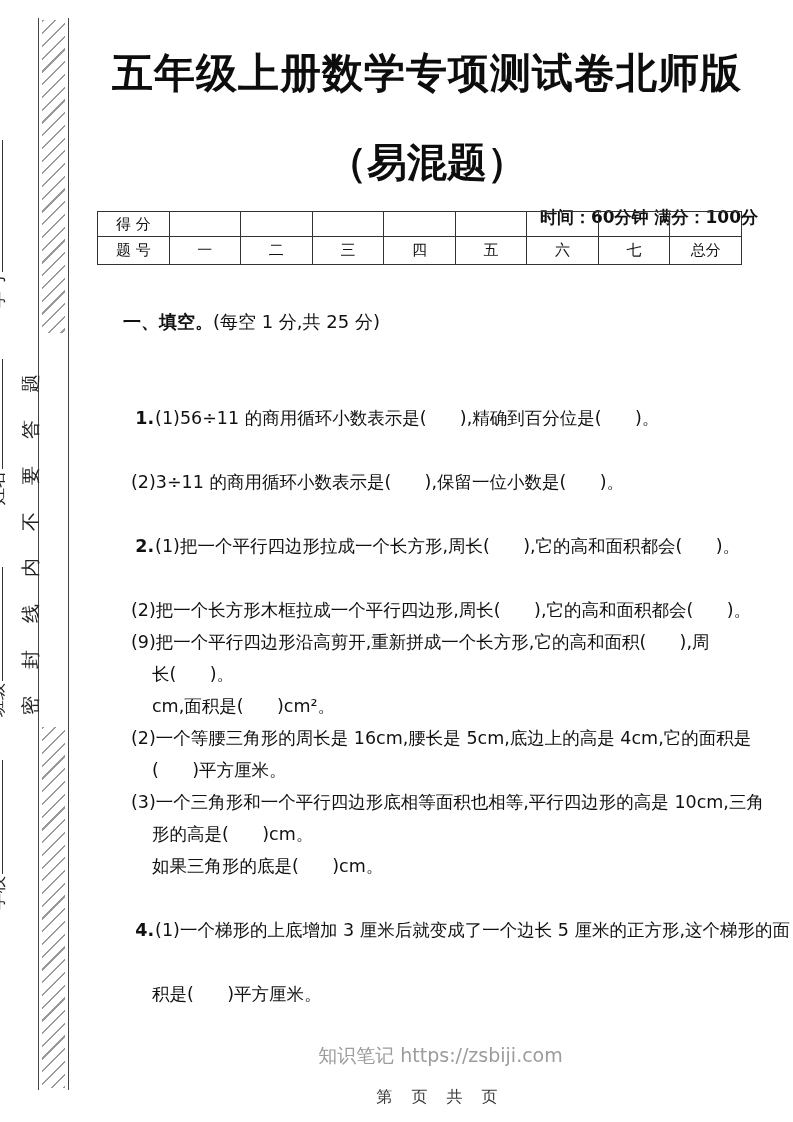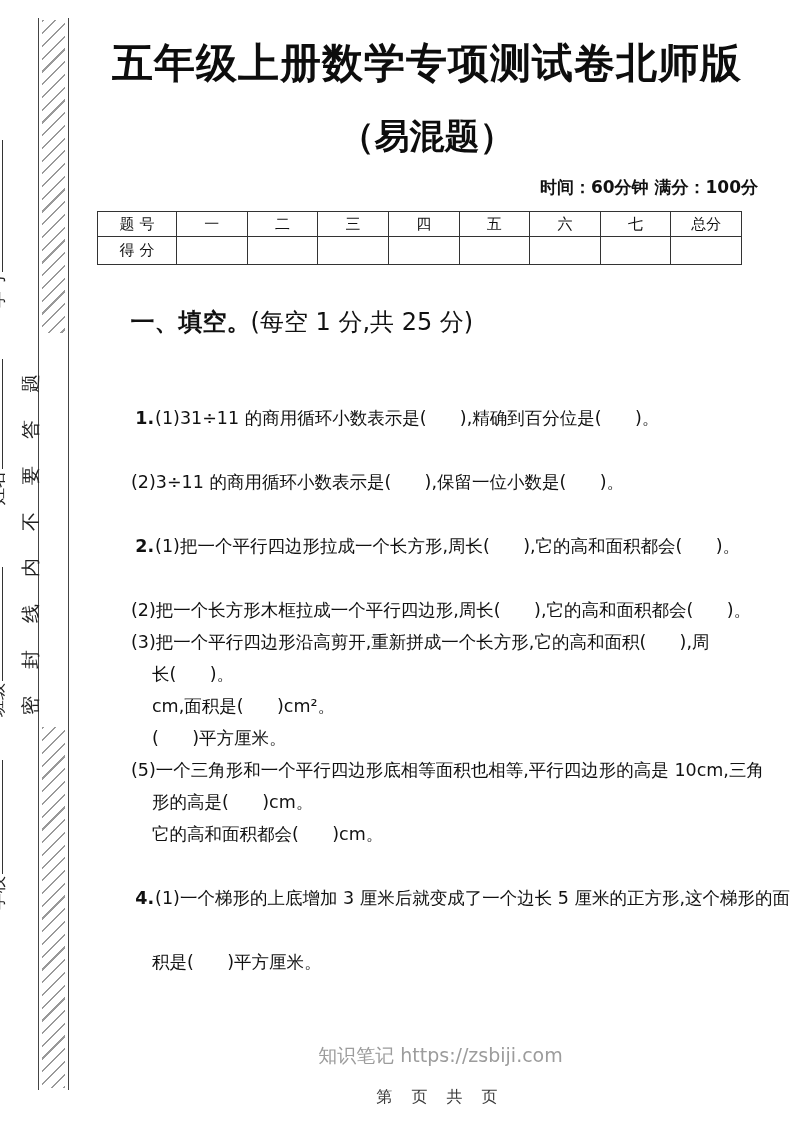--- a/index.html
+++ b/index.html
@@ -53,26 +53,26 @@
   .seal-text {
     position: absolute; left: 43px; top: 689px;
     width: 376px; height: 26px; line-height: 26px;
     transform: rotate(-90deg);
     transform-origin: 0 100%;
     white-space: nowrap;
     font-size: 19px; letter-spacing: 27px; color: #222;
   }
 
   
-  .main-header { position: absolute; left: 96px; top: 0; width: 662px; text-align: center; }
+  .main-header { position: absolute; left: 96px; top: 10px; width: 662px; text-align: center; }
   .page-title {
     margin-top: 36px;
     font-size: 41px; font-weight: 900; letter-spacing: 1px; color: #0d0d0d;
   }
-  .page-subtitle { margin-top: 22px; font-size: 35px; font-weight: 900; color: #0d0d0d; }
+  .page-subtitle { margin-top: 34px; font-size: 40px; font-weight: 900; color: #0d0d0d; }
   .meta-line {
     margin-top: 16px; 
     text-align: right;
     font-size: 17px; font-weight: 700; color: #111;
   }
 
   
   .score-table {
     position: absolute; left: 97px; top: 211px;
     width: 645px;
@@ -88,21 +88,21 @@
   }
   .score-table tr:last-child td { height: 27px; }
   .score-table .head-col { width: 78px; }
 
   
   .content {
     position: absolute; left: 100px; top: 274px; width: 660px;
     font-size: 17.5px; line-height: 32px; color: #111;
   }
   .line { white-space: pre; }
-  .sec-head { font-size: 24px; }
+  .sec-head { font-size: 18px; }
   .sec-bold { font-weight: 700; }
   .qnum { font-weight: 700; padding-right: 1px; }
   .ql1 { padding-left: 13px; }
   .ql2 { padding-left: 31px; }
   .ql3 { padding-left: 52px; }
   .var { font-style: italic; font-family: "DejaVu Serif", "Liberation Serif", serif; }
 
   
   .footer { position: absolute; left: 88px; right: 0; bottom: 14px; text-align: center; }
   .footer-brand { font-size: 19px; color: #9c9c9c; }
@@ -133,66 +133,67 @@
 
 <div class="main-header">
   <div class="page-title">五年级上册数学专项测试卷北师版</div>
   <div class="page-subtitle">（易混题）</div>
   <div class="meta-line">时间：60分钟  满分：100分</div>
 </div>
 
 <table class="score-table">
   <tbody>
       <tr>
+    <td>得 分</td>
+    <td></td>
+    <td></td>
+    <td></td>
+    <td></td>
+    <td></td>
+    <td></td>
+    <td></td>
+    <td></td>
+  </tr>
+  <tr>
     <td class="head-col">题 号</td>
     <td>一</td>
     <td>二</td>
     <td>三</td>
     <td>四</td>
     <td>五</td>
     <td>六</td>
     <td>七</td>
     <td>总分</td>
   </tr>
-  <tr>
-    <td>得 分</td>
-    <td></td>
-    <td></td>
-    <td></td>
-    <td></td>
-    <td></td>
-    <td></td>
-    <td></td>
-    <td></td>
-  </tr>
 </tbody>
   </table>
 
 <div class="content">
   <div class="line sec-head">
     <span class="sec-bold">一、填空。</span><span>(每空 1 分,共 25 分)</span>
   </div>
 
   <div class="line ql1">
-    <span class="qnum">1.</span><span>(1)31÷11 的商用循环小数表示是(      ),精确到百分位是(      )。</span>
+    <span class="qnum">1.</span><span>(1)56÷11 的商用循环小数表示是(      ),精确到百分位是(      )。</span>
   </div>
   <div class="line ql2"><span>(2)3÷11 的商用循环小数表示是(      ),保留一位小数是(      )。</span></div>
 
   <div class="line ql1">
     <span class="qnum">2.</span><span>(1)把一个平行四边形拉成一个长方形,周长(      ),它的高和面积都会(      )。</span>
   </div>
   <div class="line ql2"><span>(2)把一个长方形木框拉成一个平行四边形,周长(      ),它的高和面积都会(      )。</span></div>
-  <div class="line ql2"><span>(3)把一个平行四边形沿高剪开,重新拼成一个长方形,它的高和面积(      ),周</span></div>
+  <div class="line ql2"><span>(9)把一个平行四边形沿高剪开,重新拼成一个长方形,它的高和面积(      ),周</span></div>
   <div class="line ql3"><span>长(      )。</span></div>
 
   <div class="line ql3"><span>cm,面积是(      )cm²。</span></div>
+  <div class="line ql2"><span>(2)一个等腰三角形的周长是 16cm,腰长是 5cm,底边上的高是 4cm,它的面积是</span></div>
   <div class="line ql3"><span>(      )平方厘米。</span></div>
-  <div class="line ql2"><span>(5)一个三角形和一个平行四边形底相等面积也相等,平行四边形的高是 10cm,三角</span></div>
+  <div class="line ql2"><span>(3)一个三角形和一个平行四边形底相等面积也相等,平行四边形的高是 10cm,三角</span></div>
   <div class="line ql3"><span>形的高是(      )cm。</span></div>
-  <div class="line ql3"><span>它的高和面积都会(      )cm。</span></div>
+  <div class="line ql3"><span>如果三角形的底是(      )cm。</span></div>
 
   <div class="line ql1">
     <span class="qnum">4.</span><span>(1)一个梯形的上底增加 3 厘米后就变成了一个边长 5 厘米的正方形,这个梯形的面</span>
   </div>
   <div class="line ql3"><span>积是(      )平方厘米。</span></div>
 
 </div>
 
 <div class="footer">
   <div class="footer-brand">知识笔记 https://zsbiji.com</div>

